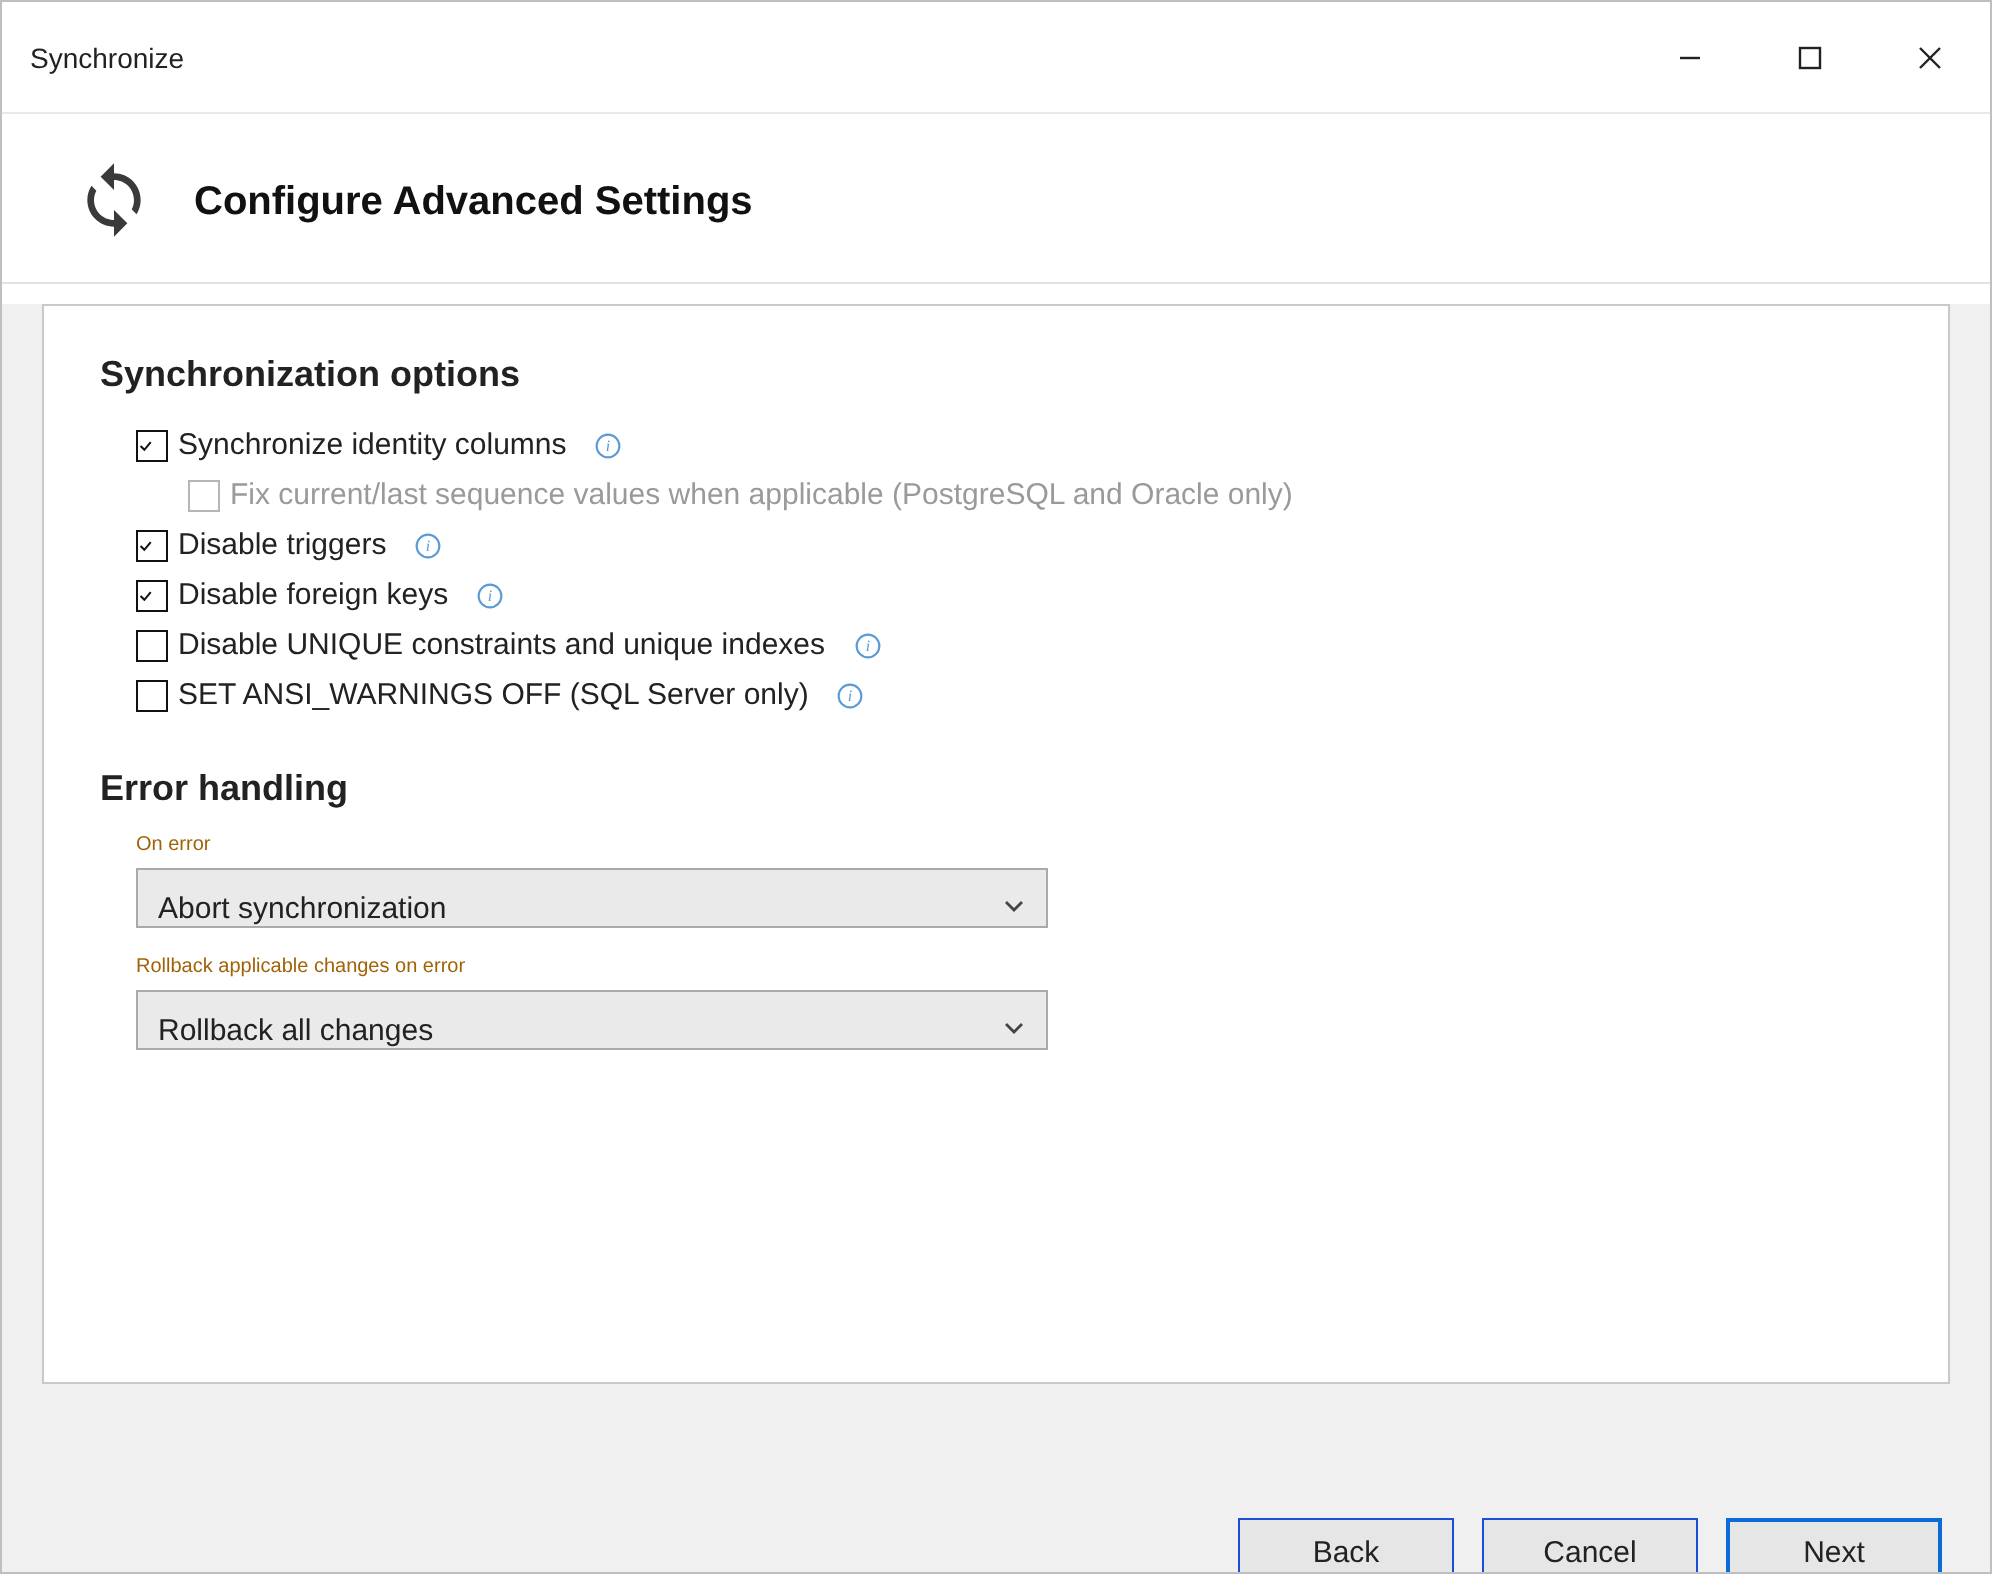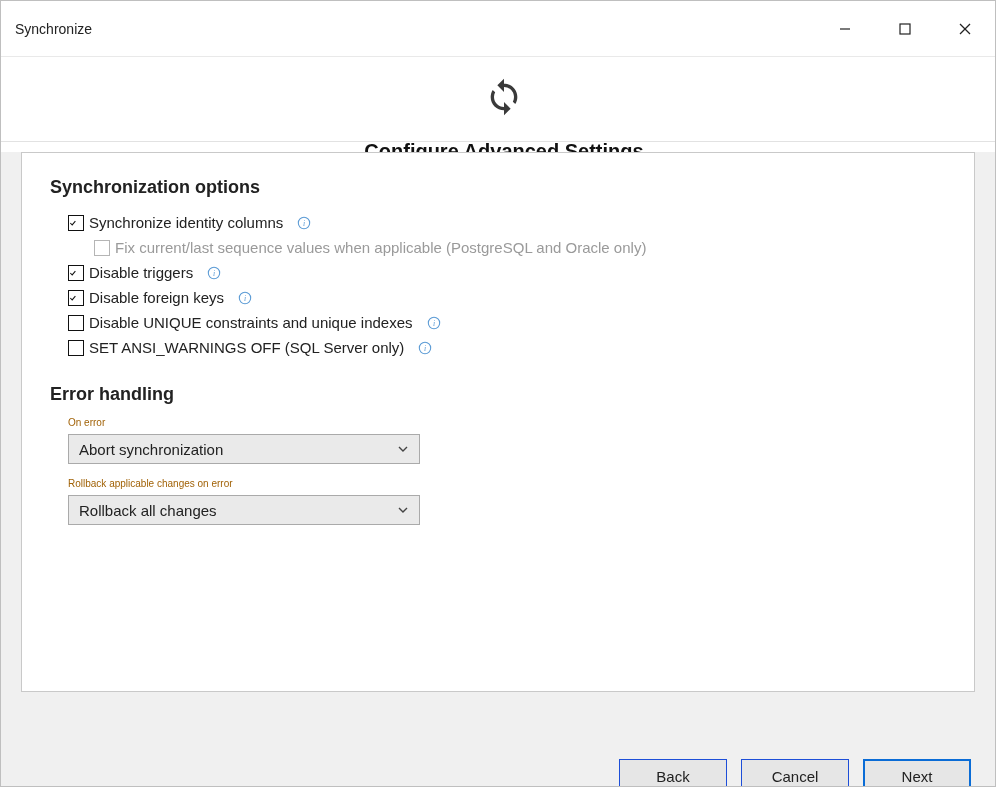--- a/index.html
+++ b/index.html
@@ -24,27 +24,27 @@
     .checkbox-box { width: 16px; height: 16px; border: 1px solid #111; display: inline-flex; align-items: center; justify-content: center; background: #fff; flex-shrink: 0; cursor: pointer; }
     .checkbox-box.disabled { border-color: #b5b5b5; cursor: default; }
     .checkbox-box.checked::after { content: ""; width: 10px; height: 10px; background: none; }
     .checkbox-box.checked svg { display: block; }
     .checkbox-box svg { display: none; width: 12px; height: 12px; }
     .info-icon { width: 16px; height: 16px; display: inline-flex; align-items: center; justify-content: center; margin-left: 8px; }
     .info-icon svg { width: 14px; height: 14px; }
     .section-gap { height: 24px; }
     .field-block { margin: 6px 0 14px 18px; }
     .field-label { font-size: 10px; margin-bottom: 6px; color: #a16207; }
-    .select-box { width: 352px; height: 30px; border: 1px solid #aaa; background: #eaeaea; display: flex; align-items: center; justify-content: space-between; padding: 0 10px; font-size: 15px; cursor: pointer; }
+    .select-box { width: 456px; height: 30px; border: 1px solid #aaa; background: #eaeaea; display: flex; align-items: flex-end; justify-content: space-between; padding: 0 10px; font-size: 15px; cursor: pointer; }
     .select-arrow svg { width: 12px; height: 12px; }
     .footer-area { position: absolute; bottom: 0; left: 0; right: 0; padding: 14px 24px 18px 24px; display: flex; justify-content: flex-end; gap: 14px; background: #f0f0f0; }
     .btn { min-width: 108px; padding: 8px 20px; font-size: 15px; border: 1px solid #1d4ed8; background: #e6e6e6; cursor: pointer; text-align: center; }
     .btn.primary { border: 2px solid #0a6cd6; background: #e6e6e6; padding: 7px 19px; }
     .content-shell { position: relative; height: calc(787px - 42px - 85px); }
-    .header-area { height: 85px; flex-direction: column; }
+    .header-area { height: 85px; }
     .tabs-outer { position: relative; }
     .tabs-outer .tab-strip { position: relative; top: 1px; z-index: 3; }
   </style>
 </head>
 <body>
 
 <div class="titlebar">
   <span class="title">Synchronize</span>
   <div class="win-controls">
     <div class="win-btn">

